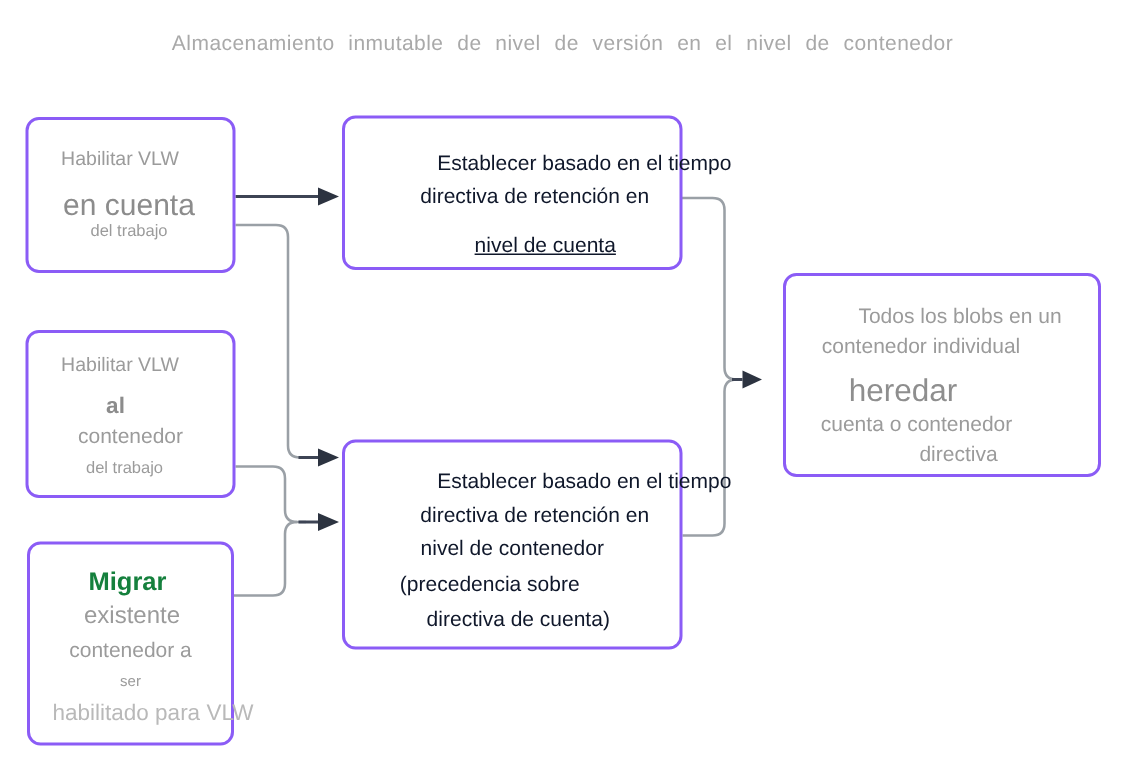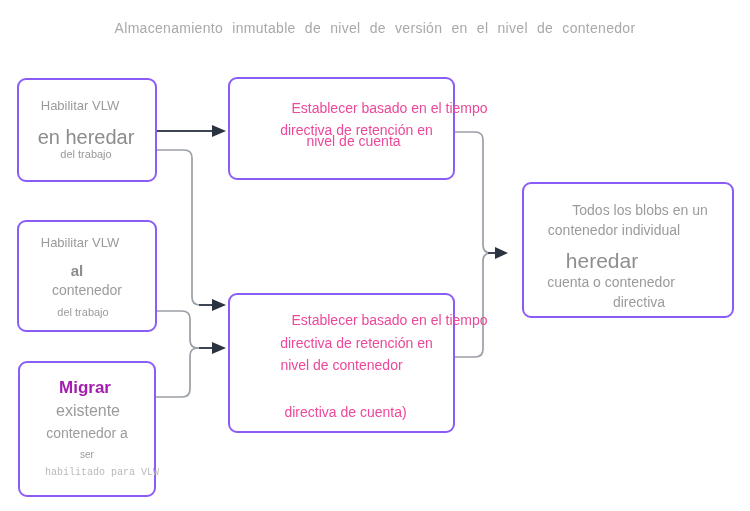--- a/index.html
+++ b/index.html
@@ -30,30 +30,30 @@
   
   .b1 .l1{top:19px;font-size:13px;margin-left:-7px;}
   .b1 .l2{top:47px;font-size:20px;margin-left:-1px;color:#8c8c8c;}
   .b1 .l3{top:69px;font-size:11px;margin-left:-1px;}
   
   .b2 .l1{top:14px;font-size:13px;margin-left:-7px;}
   .b2 .l2{top:41px;font-size:15px;margin-left:-10px;font-weight:bold;color:#8c8c8c;}
   .b2 .l3{top:61px;font-size:14px;}
   .b2 .l4{top:85px;font-size:11px;margin-left:-4px;}
   
-  .b3 .l1{top:16px;font-size:17px;margin-left:-2px;font-weight:bold;color:#a21caf;}
+  .b3 .l1{top:16px;font-size:17px;margin-left:-2px;font-weight:bold;color:#15803d;}
   .b3 .l2{top:40px;font-size:16px;margin-left:1px;}
   .b3 .l3{top:63px;font-size:14px;}
   .b3 .l4{top:87px;font-size:10px;}
-  .b3 .l5{top:105px;font-size:10px;margin-left:15px;color:#b9b9b9;font-family:Liberation Mono, monospace;}
+  .b3 .l5{top:105px;font-size:15px;margin-left:15px;color:#b9b9b9;}
   
-  .m1 .ln,.m2 .ln{font-size:14px;color:#ec4899;}
+  .m1 .ln,.m2 .ln{font-size:14px;color:#0f172a;}
   .m1 .l1{top:22px;margin-left:48px;}
   .m1 .l2{top:44px;margin-left:15px;}
-  .m1 .l3{top:55px;margin-left:12px;}
+  .m1 .l3{top:77px;margin-left:22px;text-decoration:underline;}
   .m2 .l1{top:18px;margin-left:48px;}
   .m2 .l2{top:41px;margin-left:15px;}
   .m2 .l3{top:63px;text-align:right;}
   .m2 .l4{top:87px;margin-left:-15px;}
   .m2 .l5{top:110px;margin-left:4px;}
   
   .r1 .ln{font-size:14px;}
   .r1 .l1{top:19px;margin-left:12px;}
   .r1 .l2{top:39px;margin-left:-14px;}
   .r1 .l3{top:66px;margin-left:-26px;font-size:21px;color:#8e8e8e;text-align:right;}
@@ -84,21 +84,21 @@
 
     <path d="M453 132 H475 Q483 132 483 140 V245 Q483 253 491 253" stroke="#9aa0a6" stroke-width="1.7"></path>
 
     <path d="M455 357 H475 Q483 357 483 349 V261 Q483 253 491 253" stroke="#9aa0a6" stroke-width="1.7"></path>
     <path d="M488 253 H495" stroke="#3d4454" stroke-width="2"></path>
     <polygon points="495,247 508,253 495,259" fill="#2c3340"></polygon>
   </svg>
 
   <div class="box b1">
     <span class="ln l1">Habilitar VLW</span>
-    <span class="ln l2">en heredar</span>
+    <span class="ln l2">en cuenta</span>
     <span class="ln l3">del trabajo</span>
   </div>
 
   <div class="box b2">
     <span class="ln l1">Habilitar VLW</span>
     <span class="ln l2">al</span>
     <span class="ln l3">contenedor</span>
     <span class="ln l4">del trabajo</span>
   </div>
 
@@ -113,20 +113,21 @@
   <div class="box m1">
     <span class="ln l1">Establecer basado en el tiempo</span>
     <span class="ln l2">directiva de retención en</span>
     <span class="ln l3">nivel de cuenta</span>
   </div>
 
   <div class="box m2">
     <span class="ln l1">Establecer basado en el tiempo</span>
     <span class="ln l2">directiva de retención en</span>
     <span class="ln l3">nivel de contenedor</span>
+    <span class="ln l4">(precedencia sobre</span>
     <span class="ln l5">directiva de cuenta)</span>
   </div>
 
   <div class="box r1">
     <span class="ln l2">contenedor individual</span>
     <span class="ln l1">Todos los blobs en un</span>
     <span class="ln l3">heredar</span>
     <span class="ln l4">cuenta o contenedor</span>
     <span class="ln l5">directiva</span>
   </div>

